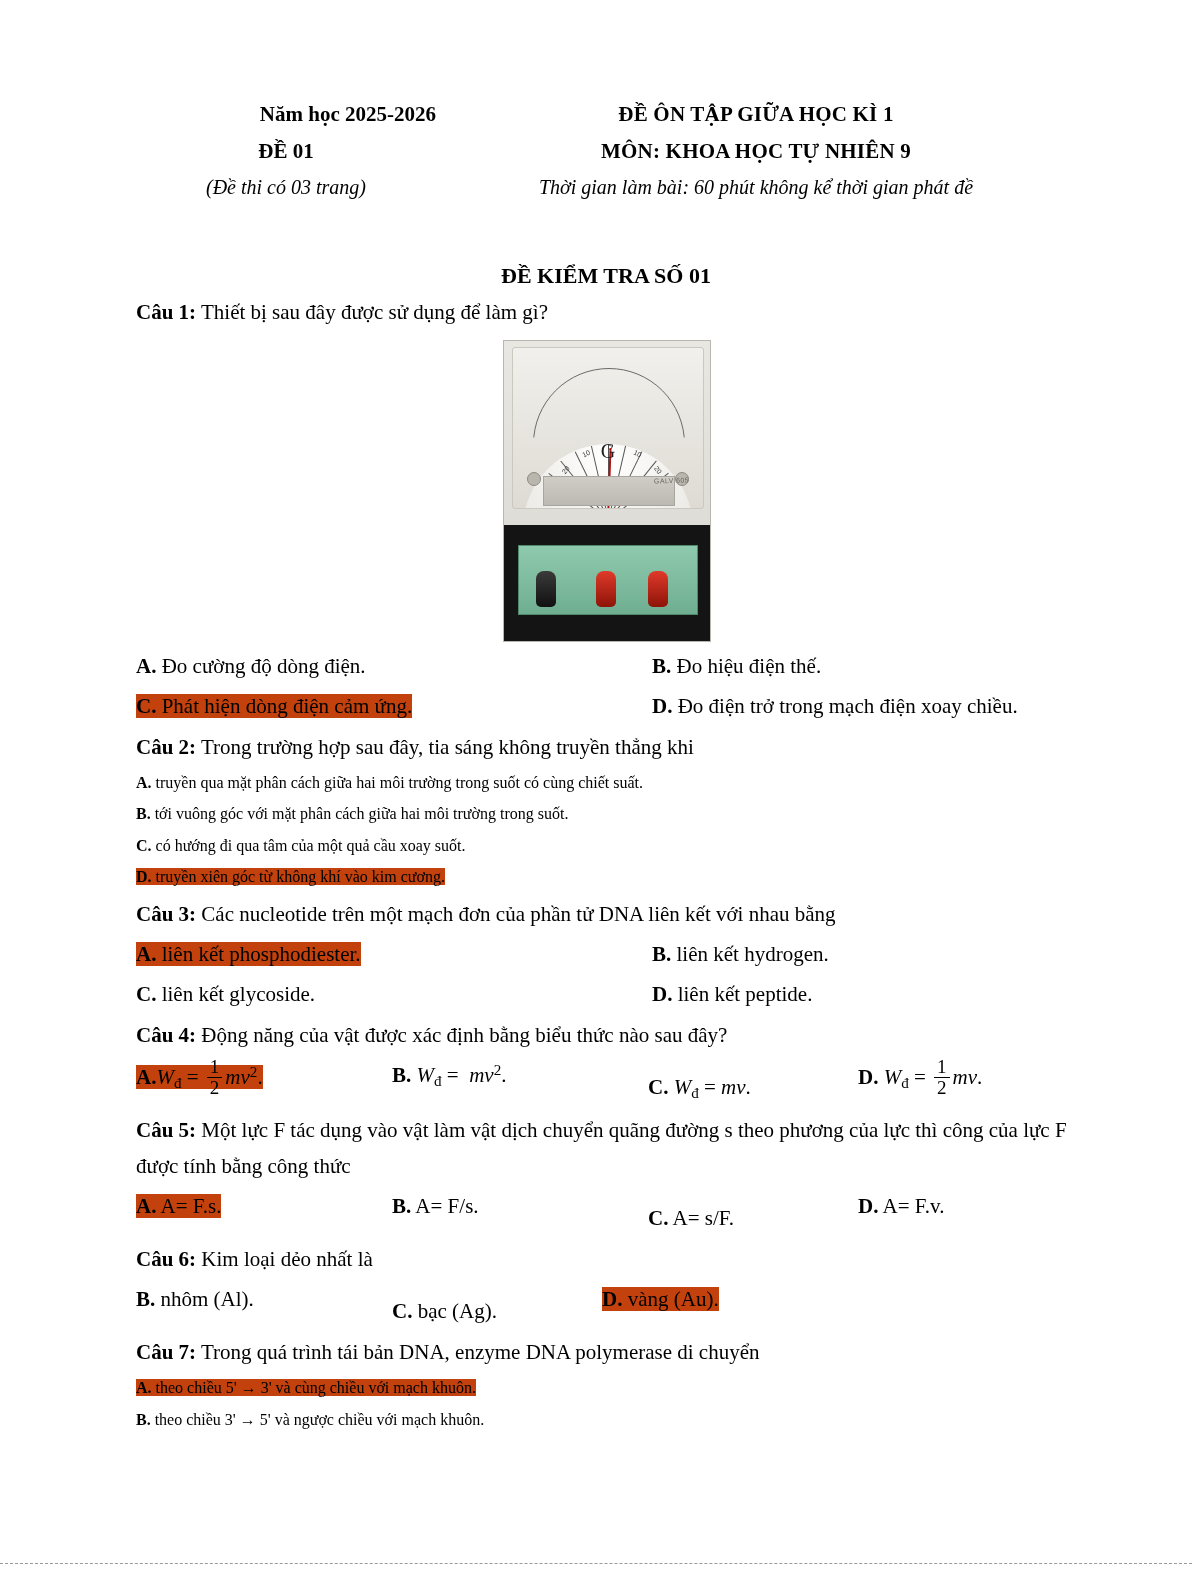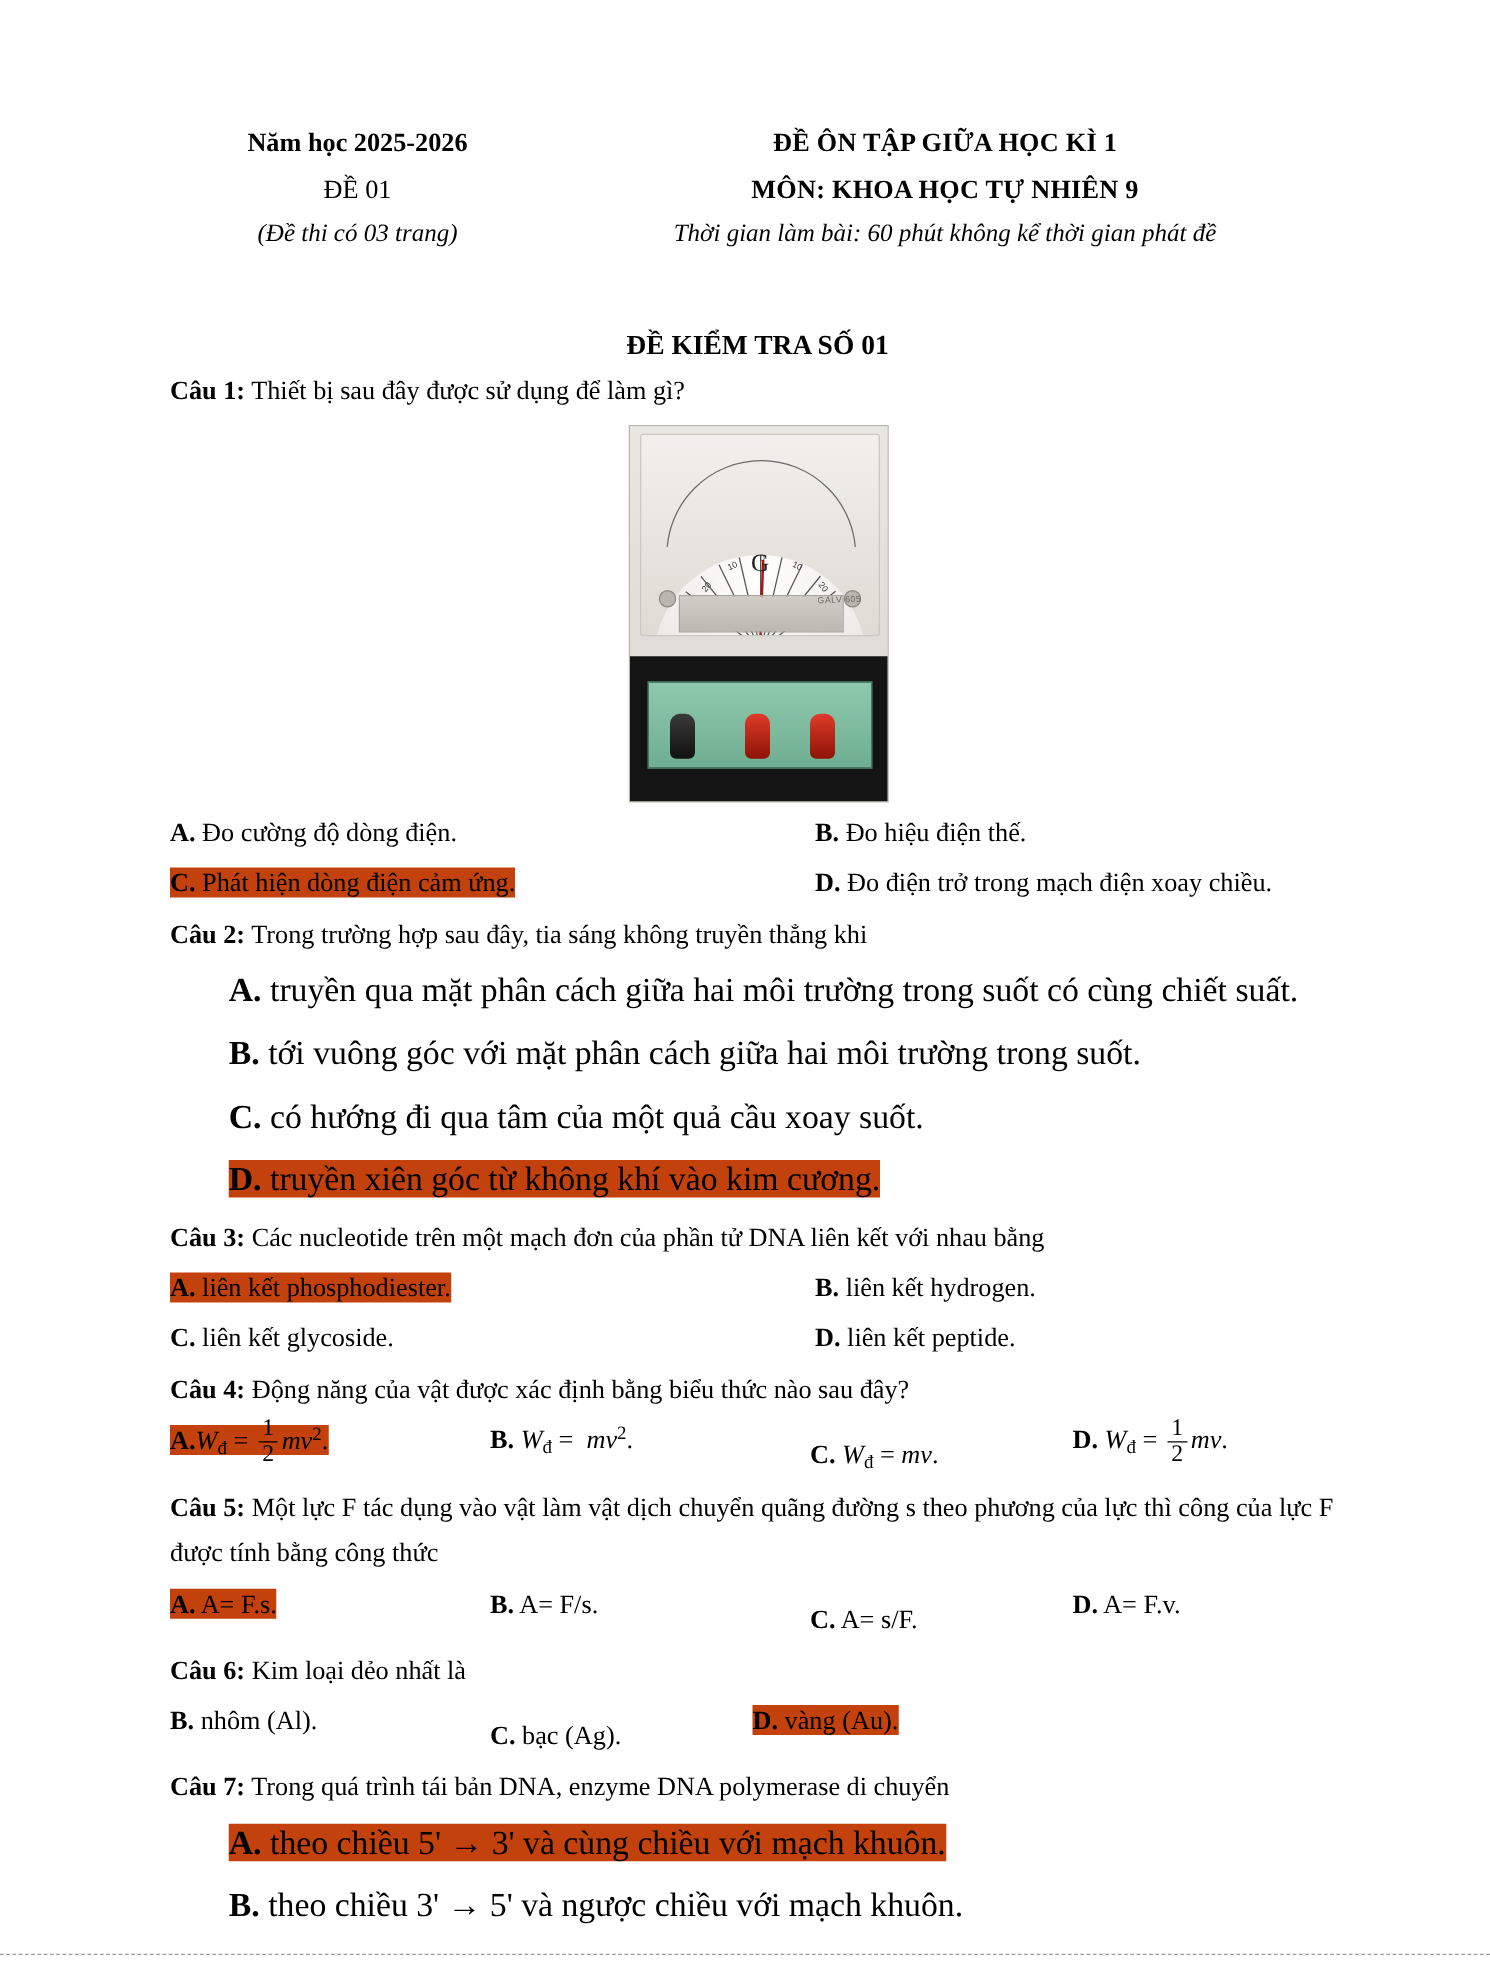--- a/index.html
+++ b/index.html
@@ -42,22 +42,22 @@
     font-size: 21px;
     line-height: 1.75;
   }
   .header-right {
     flex: 1;
     text-align: center;
     font-size: 21px;
     line-height: 1.75;
   }
 
-  .header-left .line1 { font-weight: bold; }
-  .header-left .line2 { font-weight: normal; }
+  .header-left .line1 { font-weight: bold; text-align: right; }
+  .header-left .line2 { font-weight: bold; }
   .header-left .line3 { font-style: italic; font-size: 20px; }
 
   .header-right .line1 { font-weight: bold; letter-spacing: .2px; }
   .header-right .line2 { font-weight: bold; letter-spacing: .2px; }
   .header-right .line3 { font-style: italic; font-size: 20px; }
 
   
   .doc-title {
     text-align: center;
     font-weight: bold;
@@ -83,24 +83,23 @@
     flex-direction: row;
     font-size: 21px;
     line-height: 1.72;
     margin-top: 4px;
   }
   .opt {
     white-space: nowrap;
   }
   .opt .ol { font-weight: bold; }
   .opt-full {
-    font-size: 27px;
+    font-size: 16px;
     line-height: 1.72;
     margin-top: 4px;
-    margin-left: 47px;
   }
   .opt-full .ol { font-weight: bold; }
 
   .hl {
     background: #c2410c;
   }
 
   
   .c1 { width: 256px; }
   .c2 { width: 256px; }

